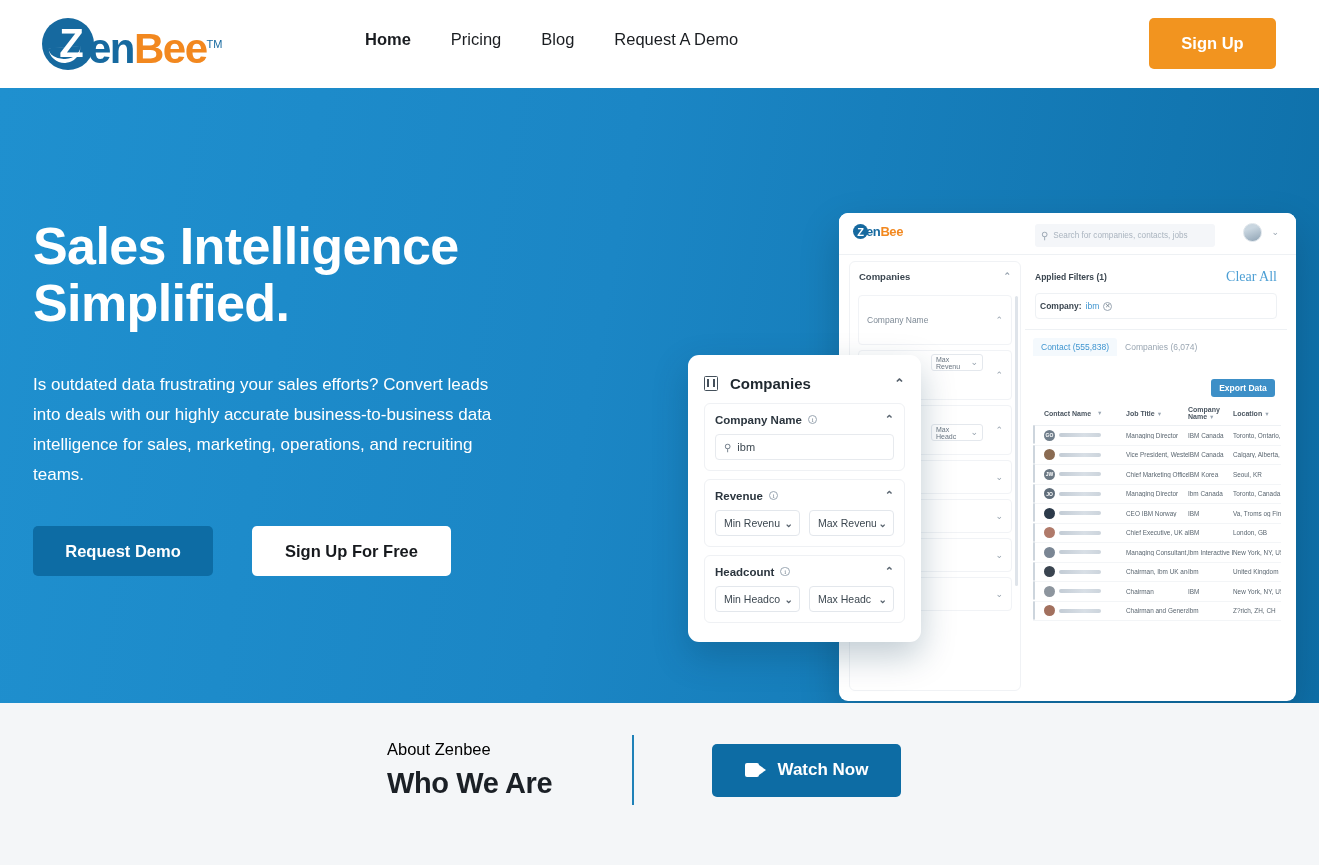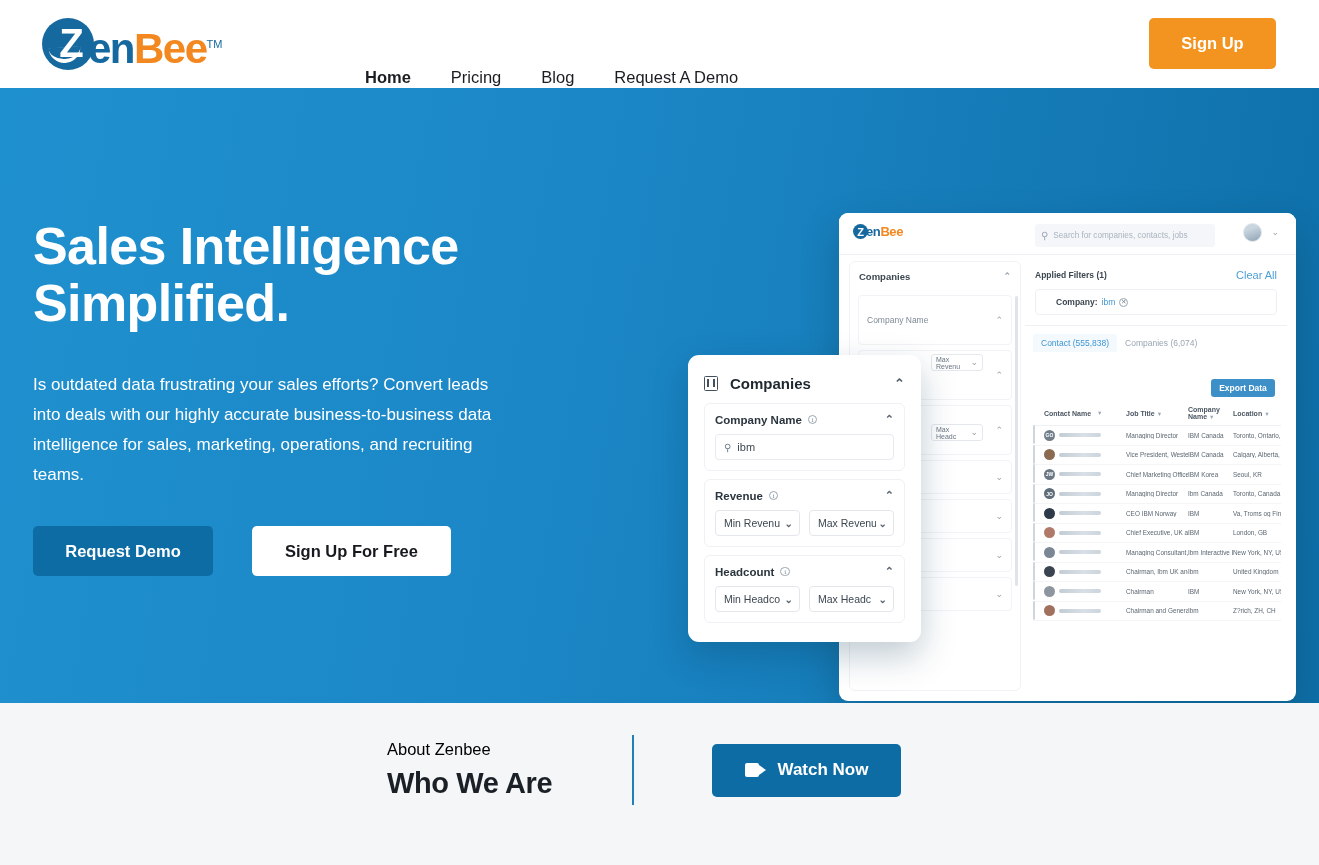--- a/index.html
+++ b/index.html
@@ -67,21 +67,20 @@
     position: absolute; left: 365px; top: 30px;
     display: flex; gap: 0;
   }
   .nav-link {
     font-size: 16.5px;
     color: #1a1d21;
     text-decoration: none;
     margin-right: 40px;
     white-space: nowrap;
     cursor: pointer;
-    margin-top: 38px;
   }
   .nav-link.active { font-weight: bold; }
 
   .header-actions {
     position: absolute; right: 43px; top: 18px;
     display: flex; gap: 13px;
   }
   .btn-signup {
     background: #f2941f; color: #ffffff;
     border: none; border-radius: 5px;
@@ -248,26 +247,26 @@
     width: 262px; height: 430px;
   }
   .mock-filters-box {
     border-bottom: 1px solid #eef1f4;
     padding: 8px 10px 10px 10px;
   }
   .mock-filters-row {
     display: flex; align-items: center; justify-content: space-between;
   }
   .mock-filters-title { font-size: 8.5px; font-weight: bold; color: #3b4650; }
-  .mock-clear-all { font-size: 11px; color: #4d9fd4; cursor: pointer; }
+  .mock-clear-all { font-size: 14px; color: #4d9fd4; cursor: pointer; font-family: Liberation Serif, serif; }
   .mock-chip-box {
     margin-top: 8px;
     border: 1px solid #eef1f4; border-radius: 4px;
     height: 26px;
-    display: flex; align-items: center; padding: 0 20px; gap: 4px;
+    display: flex; align-items: center; padding: 0 4px; gap: 4px;
   }
   .mock-chip-label { font-size: 8.5px; color: #3b4650; font-weight: bold; }
   .mock-chip-val { font-size: 8.5px; color: #3f95d0; }
   .mock-chip-x {
     width: 9px; height: 9px; border-radius: 50%;
     border: 1px solid #9aa6b2; color: #76838f;
     font-size: 6.5px; display: flex; align-items: center; justify-content: center;
     cursor: pointer;
   }
   .mock-tabs {

